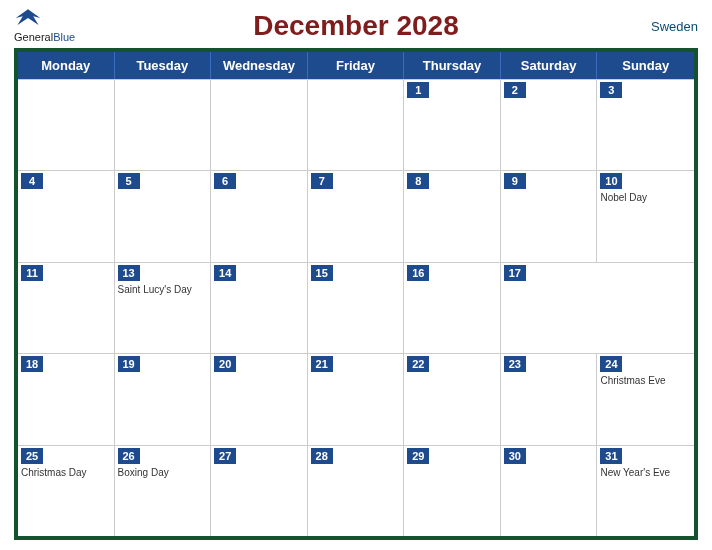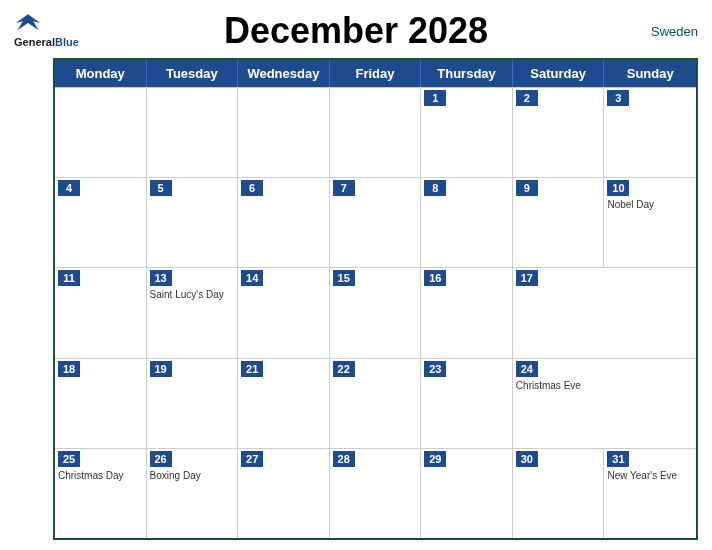--- a/index.html
+++ b/index.html
@@ -28,55 +28,54 @@
     .logo {
       position: absolute;
       left: 0;
       display: flex;
       flex-direction: column;
       align-items: flex-start;
     }
     .logo-text {
       font-size: 11px;
       color: #1a1a1a;
-      font-weight: bold;
+      font-weight: normal;
       line-height: 1.1;
     }
     .logo-blue {
       color: #1e4b8e;
       margin-top: 41px;
     }
     .logo-bird {
       width: 28px;
       height: 20px;
       display: inline-block;
     }
     .logo-line1 {
       display: flex;
       align-items: center;
       gap: 2px;
     }
     .title {
-      font-size: 36px;
-      color: #000000;
+      font-size: 28px;
+      color: #7f1d1d;
       font-weight: bold;
       text-align: center;
     }
     .country {
       position: absolute;
       right: 0;
       font-size: 13px;
       color: #0c4a6e;
     }
     .calendar {
       flex: 1;
       display: flex;
       flex-direction: column;
-      border: 2px solid #14532d;
-      margin-left: 39px;
+      border: 4px solid #14532d;
     }
     .cal-header-row {
       display: grid;
       grid-template-columns: repeat(7, 1fr);
       background: #1e4b8e;
     }
     .cal-header-cell {
       color: #fff;
       text-align: center;
       font-size: 13px;
@@ -225,20 +224,23 @@
           </div>
         </div>
         <div class="cal-row">
           <div class="cal-cell">
             <div class="day-num">18</div>
           </div>
           <div class="cal-cell">
             <div class="day-num">19</div>
           </div>
           <div class="cal-cell">
+            <div class="day-num">20</div>
+          </div>
+          <div class="cal-cell">
             <div class="day-num">21</div>
           </div>
           <div class="cal-cell">
             <div class="day-num">22</div>
           </div>
           <div class="cal-cell">
             <div class="day-num">23</div>
           </div>
           <div class="cal-cell">
             <div class="day-num">24</div>

